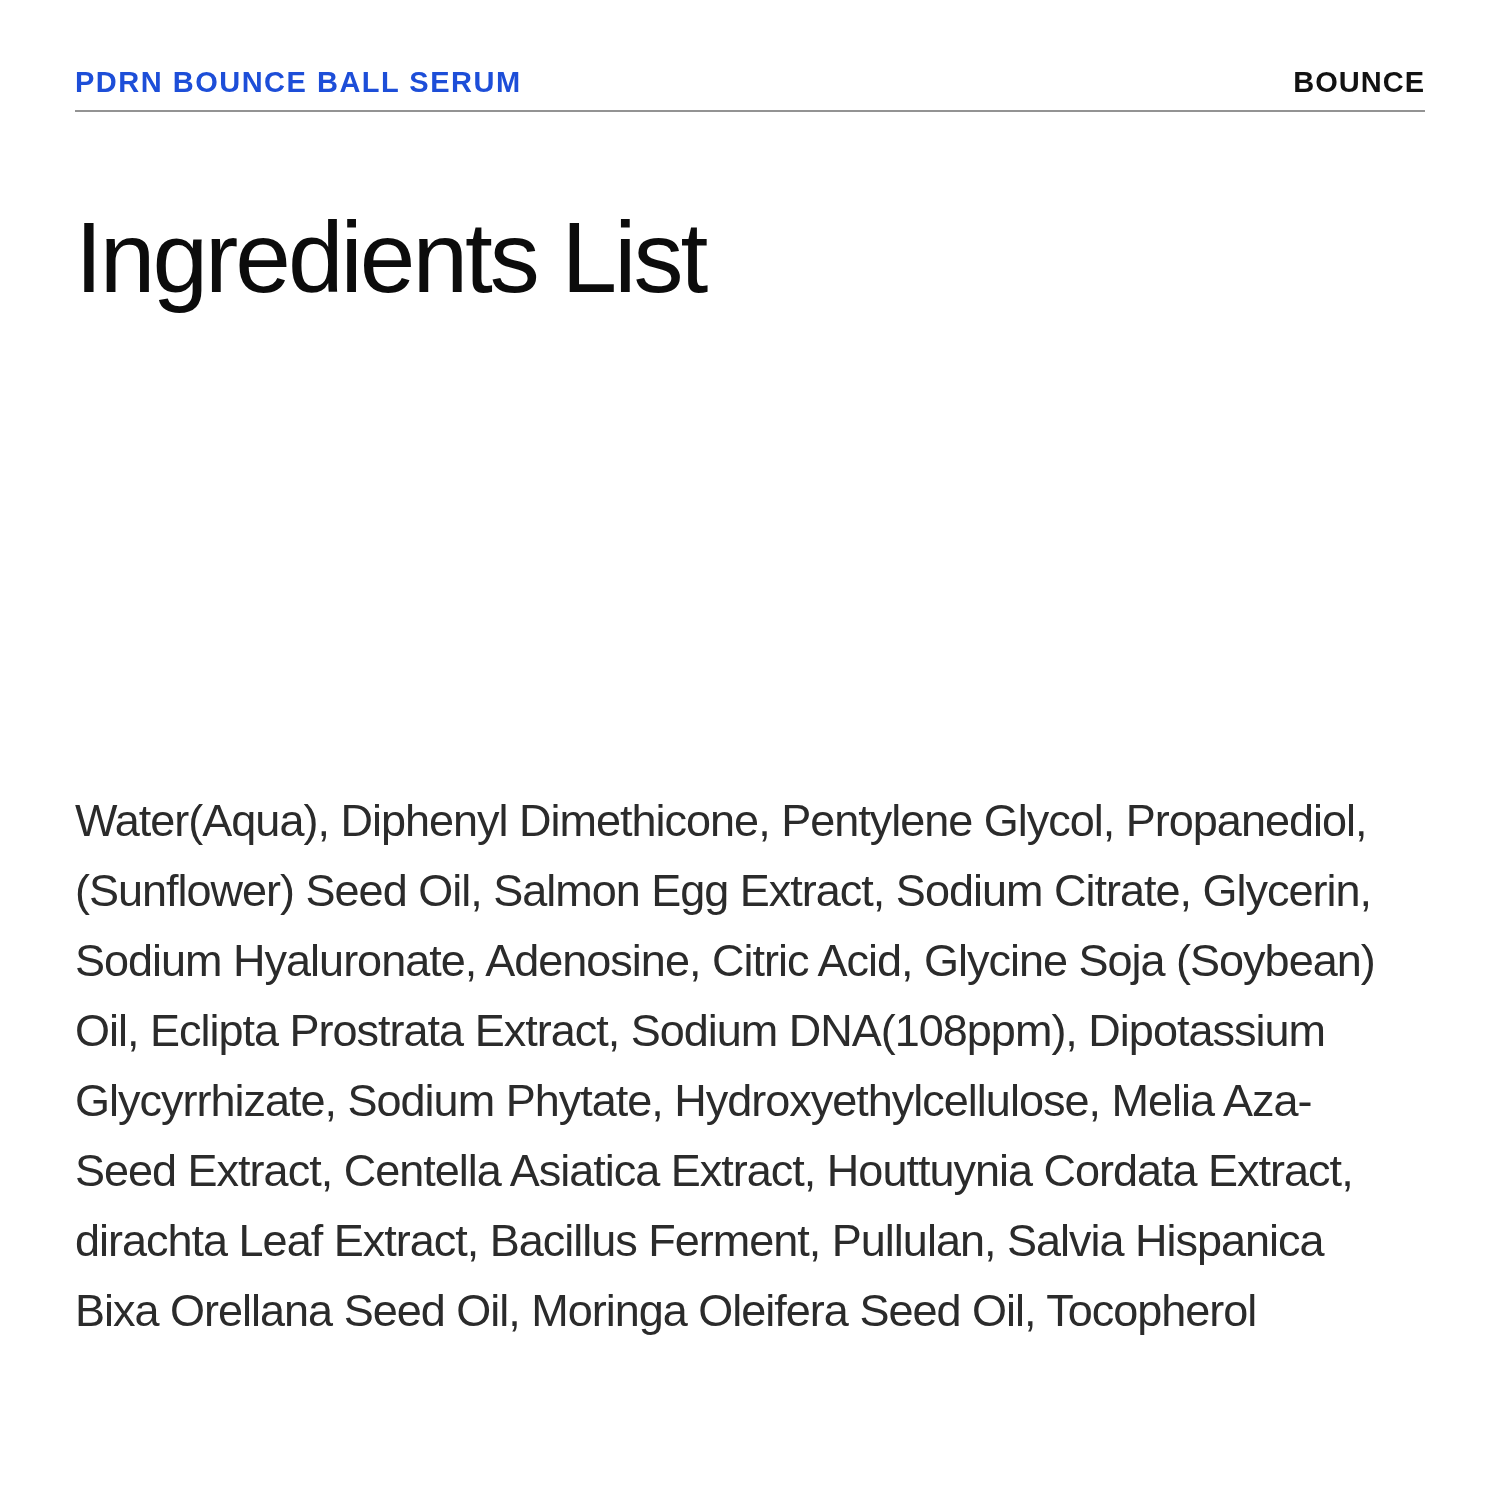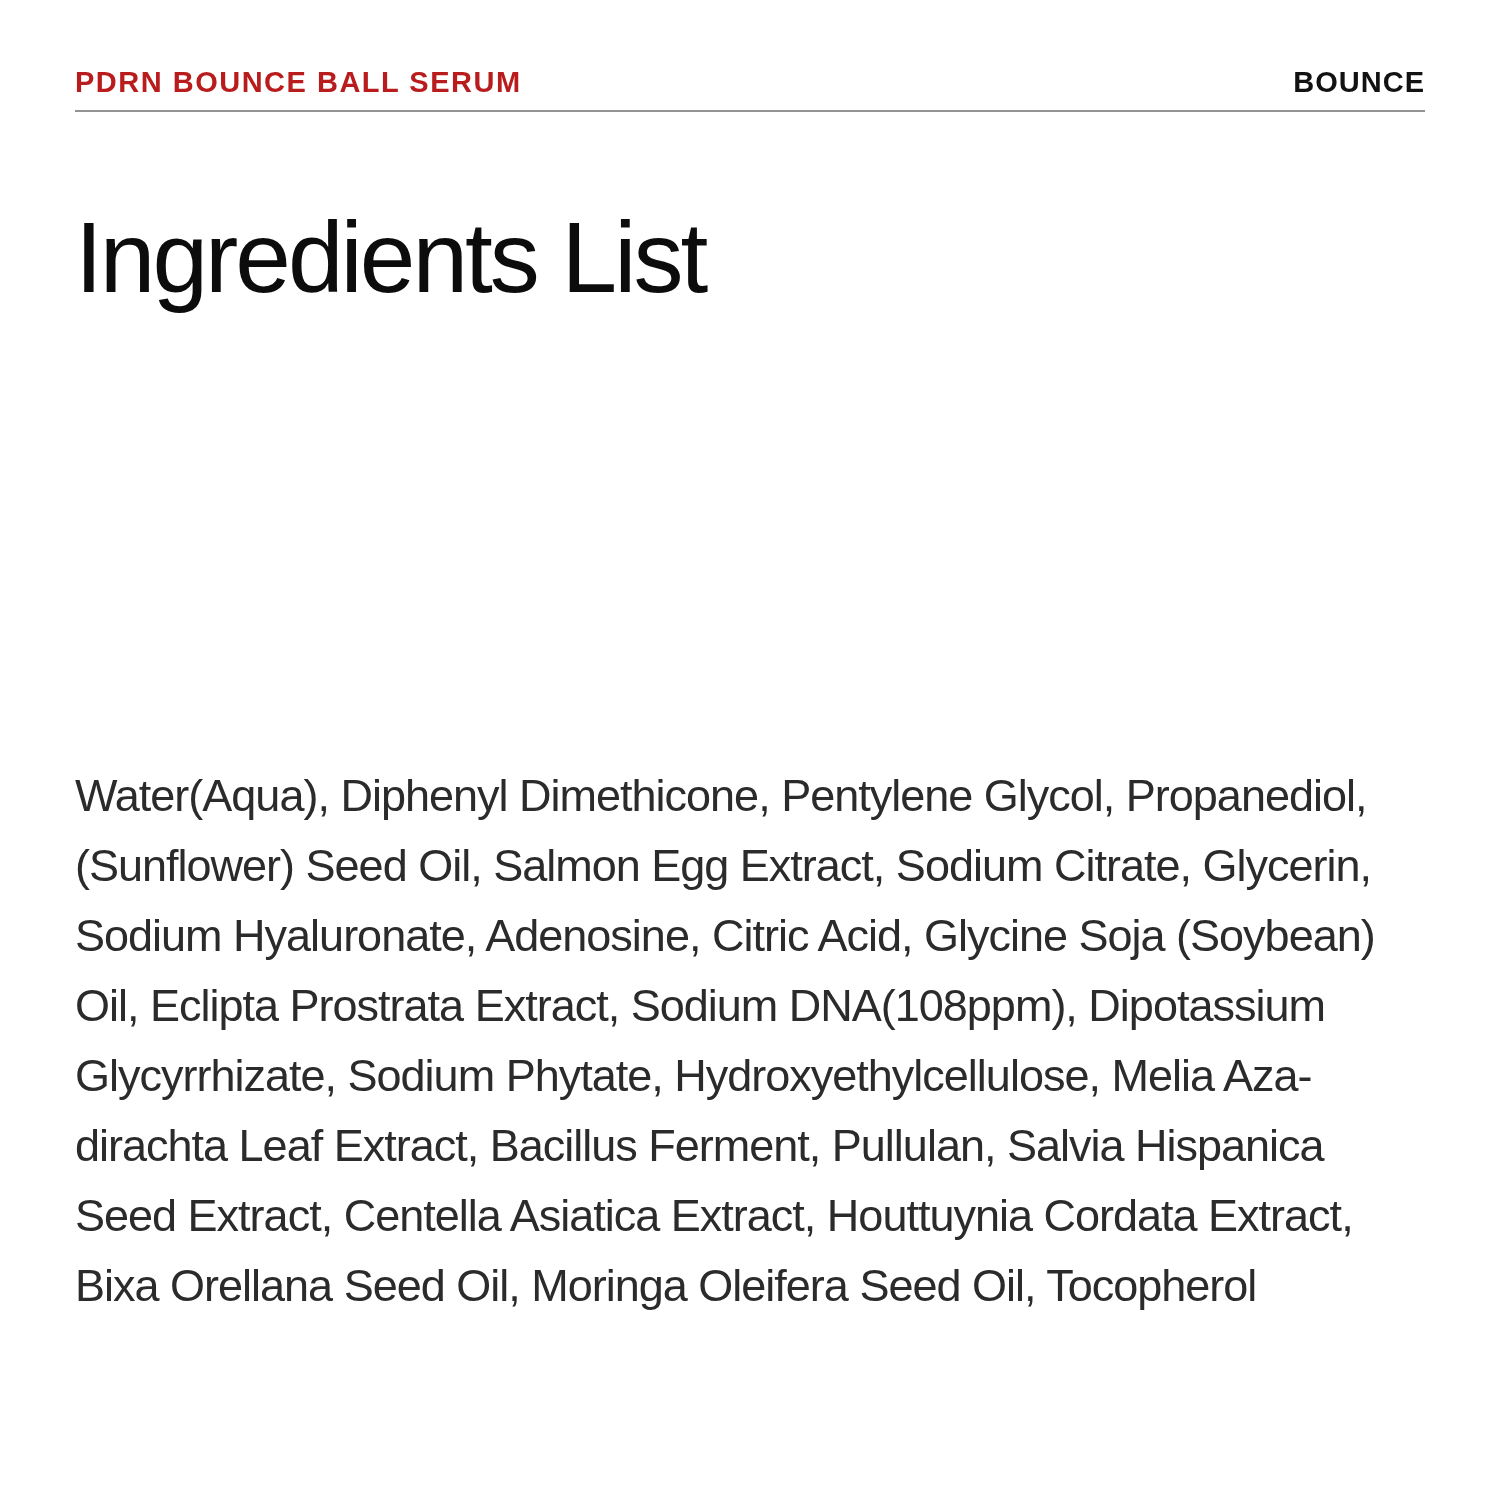--- a/index.html
+++ b/index.html
@@ -22,21 +22,21 @@
     right: 75px;
     top: 66px;
     display: flex;
     justify-content: space-between;
     align-items: baseline;
   }
   .header .product-name {
     font-size: 29px;
     font-weight: 700;
     letter-spacing: 1.5px;
-    color: #b91c1c;
+    color: #1d4ed8;
     white-space: nowrap;
   }
   .header .brand-name {
     font-size: 29px;
     font-weight: 700;
     letter-spacing: 1px;
     color: #121212;
     white-space: nowrap;
   }
   .divider {
@@ -56,21 +56,21 @@
     line-height: 1.15;
     font-weight: 400;
     letter-spacing: -3px;
     color: #0c0c0c;
     white-space: nowrap;
   }
   .ingredients {
     position: absolute;
     left: 75px;
     right: 75px;
-    top: 761px;
+    top: 786px;
   }
   .ing-line {
     font-size: 45px;
     line-height: 70px;
     letter-spacing: -1px;
     font-weight: 400;
     color: #2b2b2b;
     white-space: nowrap;
   }
 </style>
@@ -87,18 +87,18 @@
   <div class="divider"></div>
 
   <h1 class="page-title">Ingredients List</h1>
 
   <div class="ingredients">
     <div class="ing-line">Water(Aqua), Diphenyl Dimethicone, Pentylene Glycol, Propanediol,</div>
     <div class="ing-line">(Sunflower) Seed Oil, Salmon Egg Extract, Sodium Citrate, Glycerin,</div>
     <div class="ing-line">Sodium Hyaluronate, Adenosine, Citric Acid, Glycine Soja (Soybean)</div>
     <div class="ing-line">Oil, Eclipta Prostrata Extract, Sodium DNA(108ppm), Dipotassium</div>
     <div class="ing-line">Glycyrrhizate, Sodium Phytate, Hydroxyethylcellulose, Melia Aza-</div>
+    <div class="ing-line">Seed Extract, Centella Asiatica Extract, Houttuynia Cordata Extract,</div>
     <div class="ing-line">dirachta Leaf Extract, Bacillus Ferment, Pullulan, Salvia Hispanica</div>
-    <div class="ing-line">Seed Extract, Centella Asiatica Extract, Houttuynia Cordata Extract,</div>
     <div class="ing-line">Bixa Orellana Seed Oil, Moringa Oleifera Seed Oil, Tocopherol</div>
   </div>
 
 </div>
 
 </body></html>

